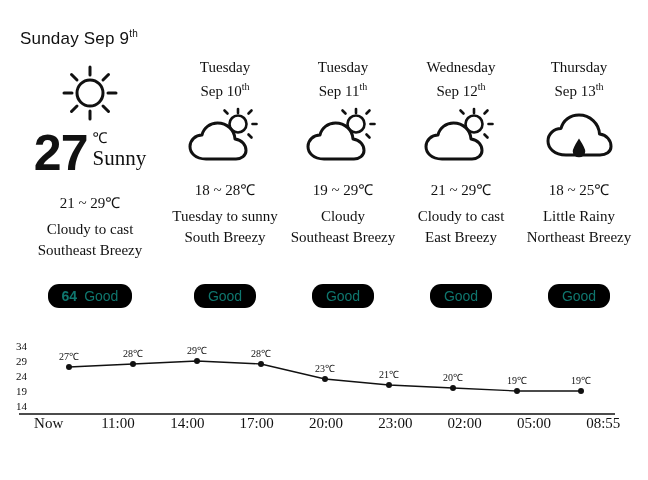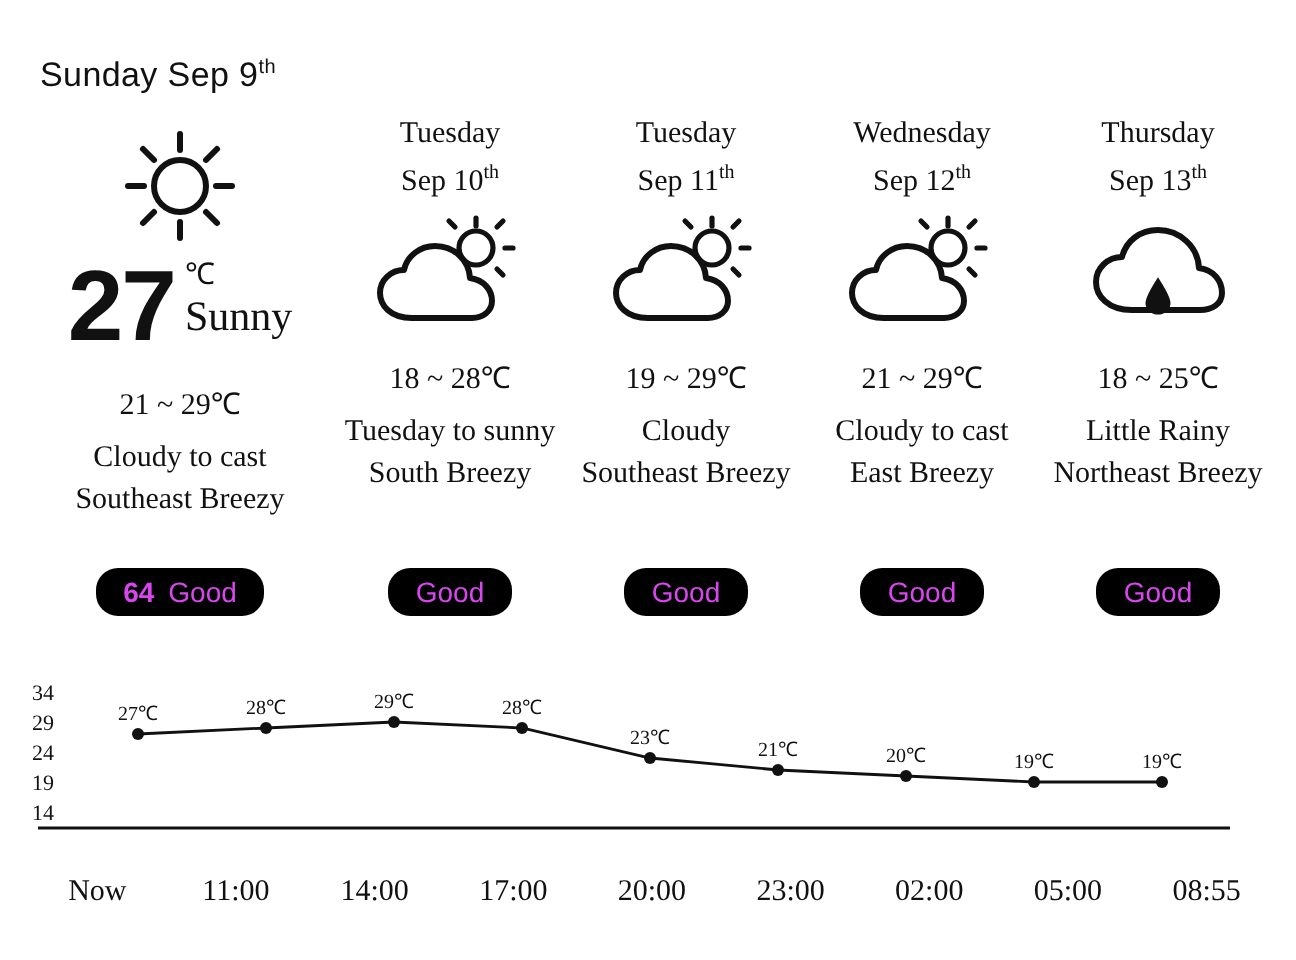--- a/index.html
+++ b/index.html
@@ -149,21 +149,21 @@
   .pill-cell {
     width: 118px;
     display: flex;
     justify-content: center;
   }
   .pill-cell.today {
     width: 152px;
   }
   .pill {
     background: #000000;
-    color: #d946ef;
+    color: #0f766e;
     border-radius: 11px;
     font-size: 14px;
     font-family: "Liberation Sans", sans-serif;
     padding: 4px 14px;
     line-height: 16px;
     white-space: nowrap;
   }
   .pill .aqi-num {
     font-weight: 700;
     margin-right: 7px;
@@ -187,21 +187,20 @@
     top: 415px;
     width: 624px;
     display: flex;
     flex-direction: row;
   }
   .axis-label {
     flex: 1;
     text-align: center;
     font-size: 15px;
     font-family: "Liberation Serif", serif;
-    margin-top: 23px;
   }
 </style>
 </head>
 <body>
 
 <div class="app">
 
   <div class="header-date">
     <span>Sunday Sep 9</span><span class="sup">th</span>
   </div>

